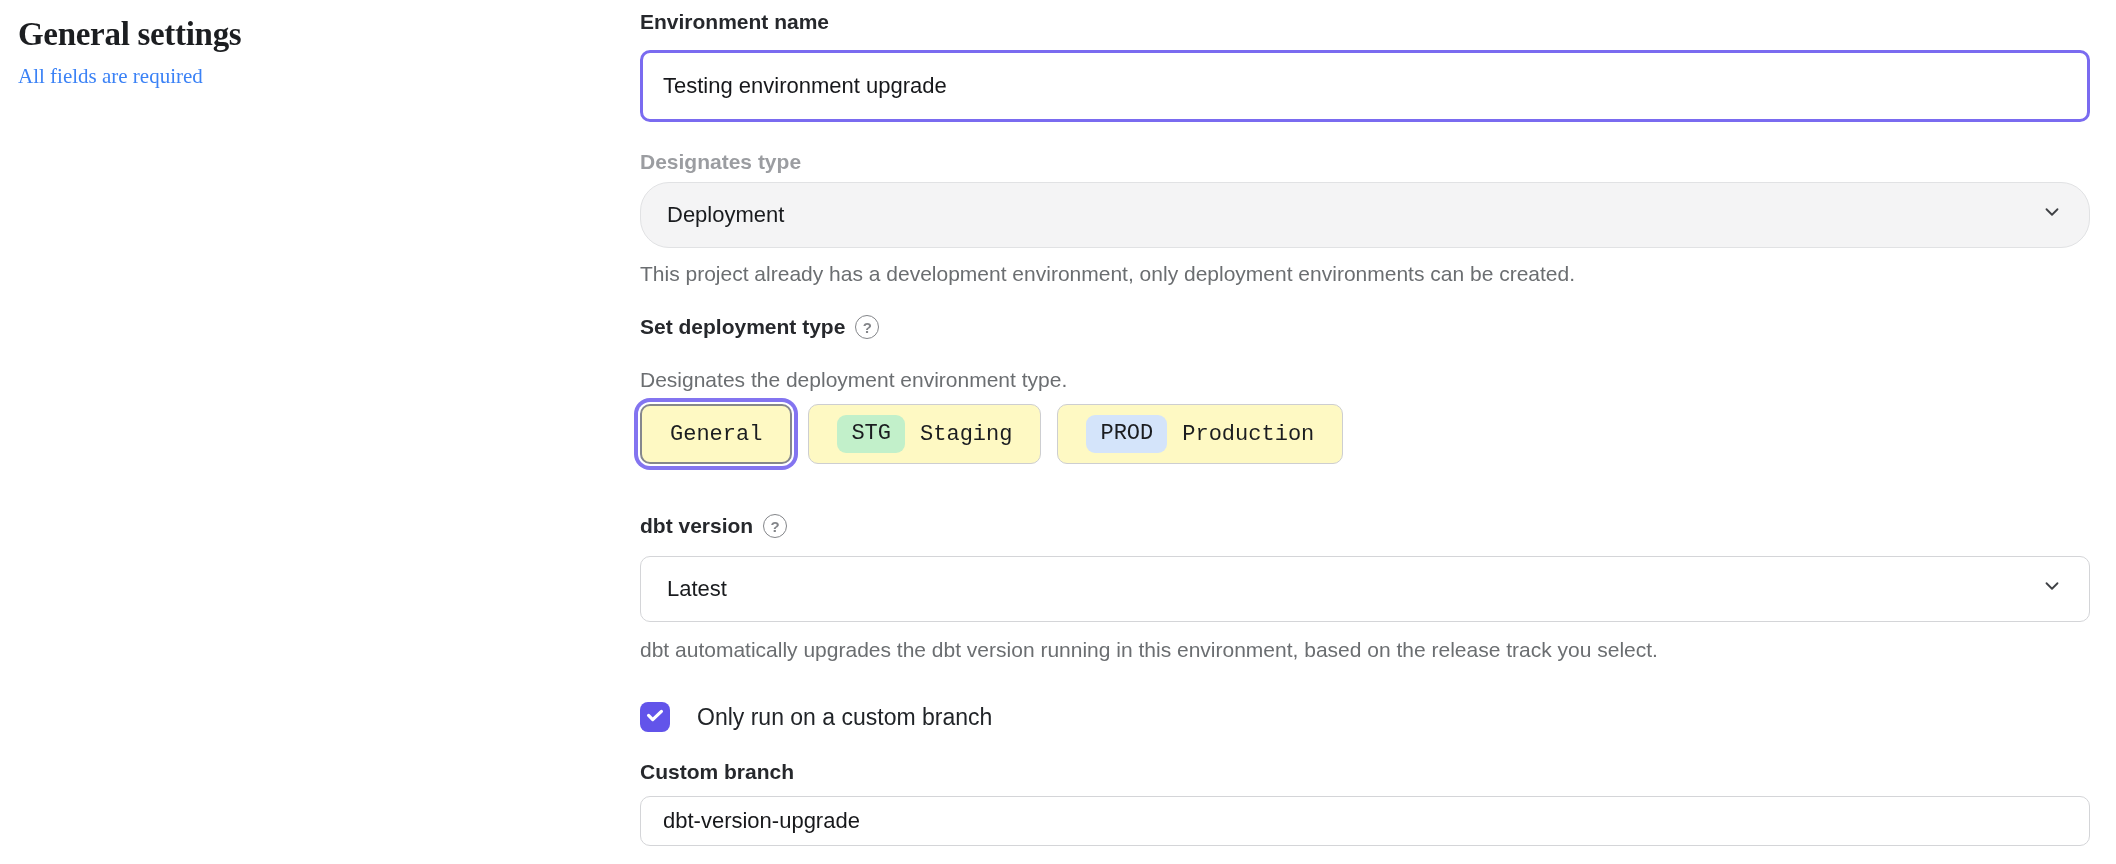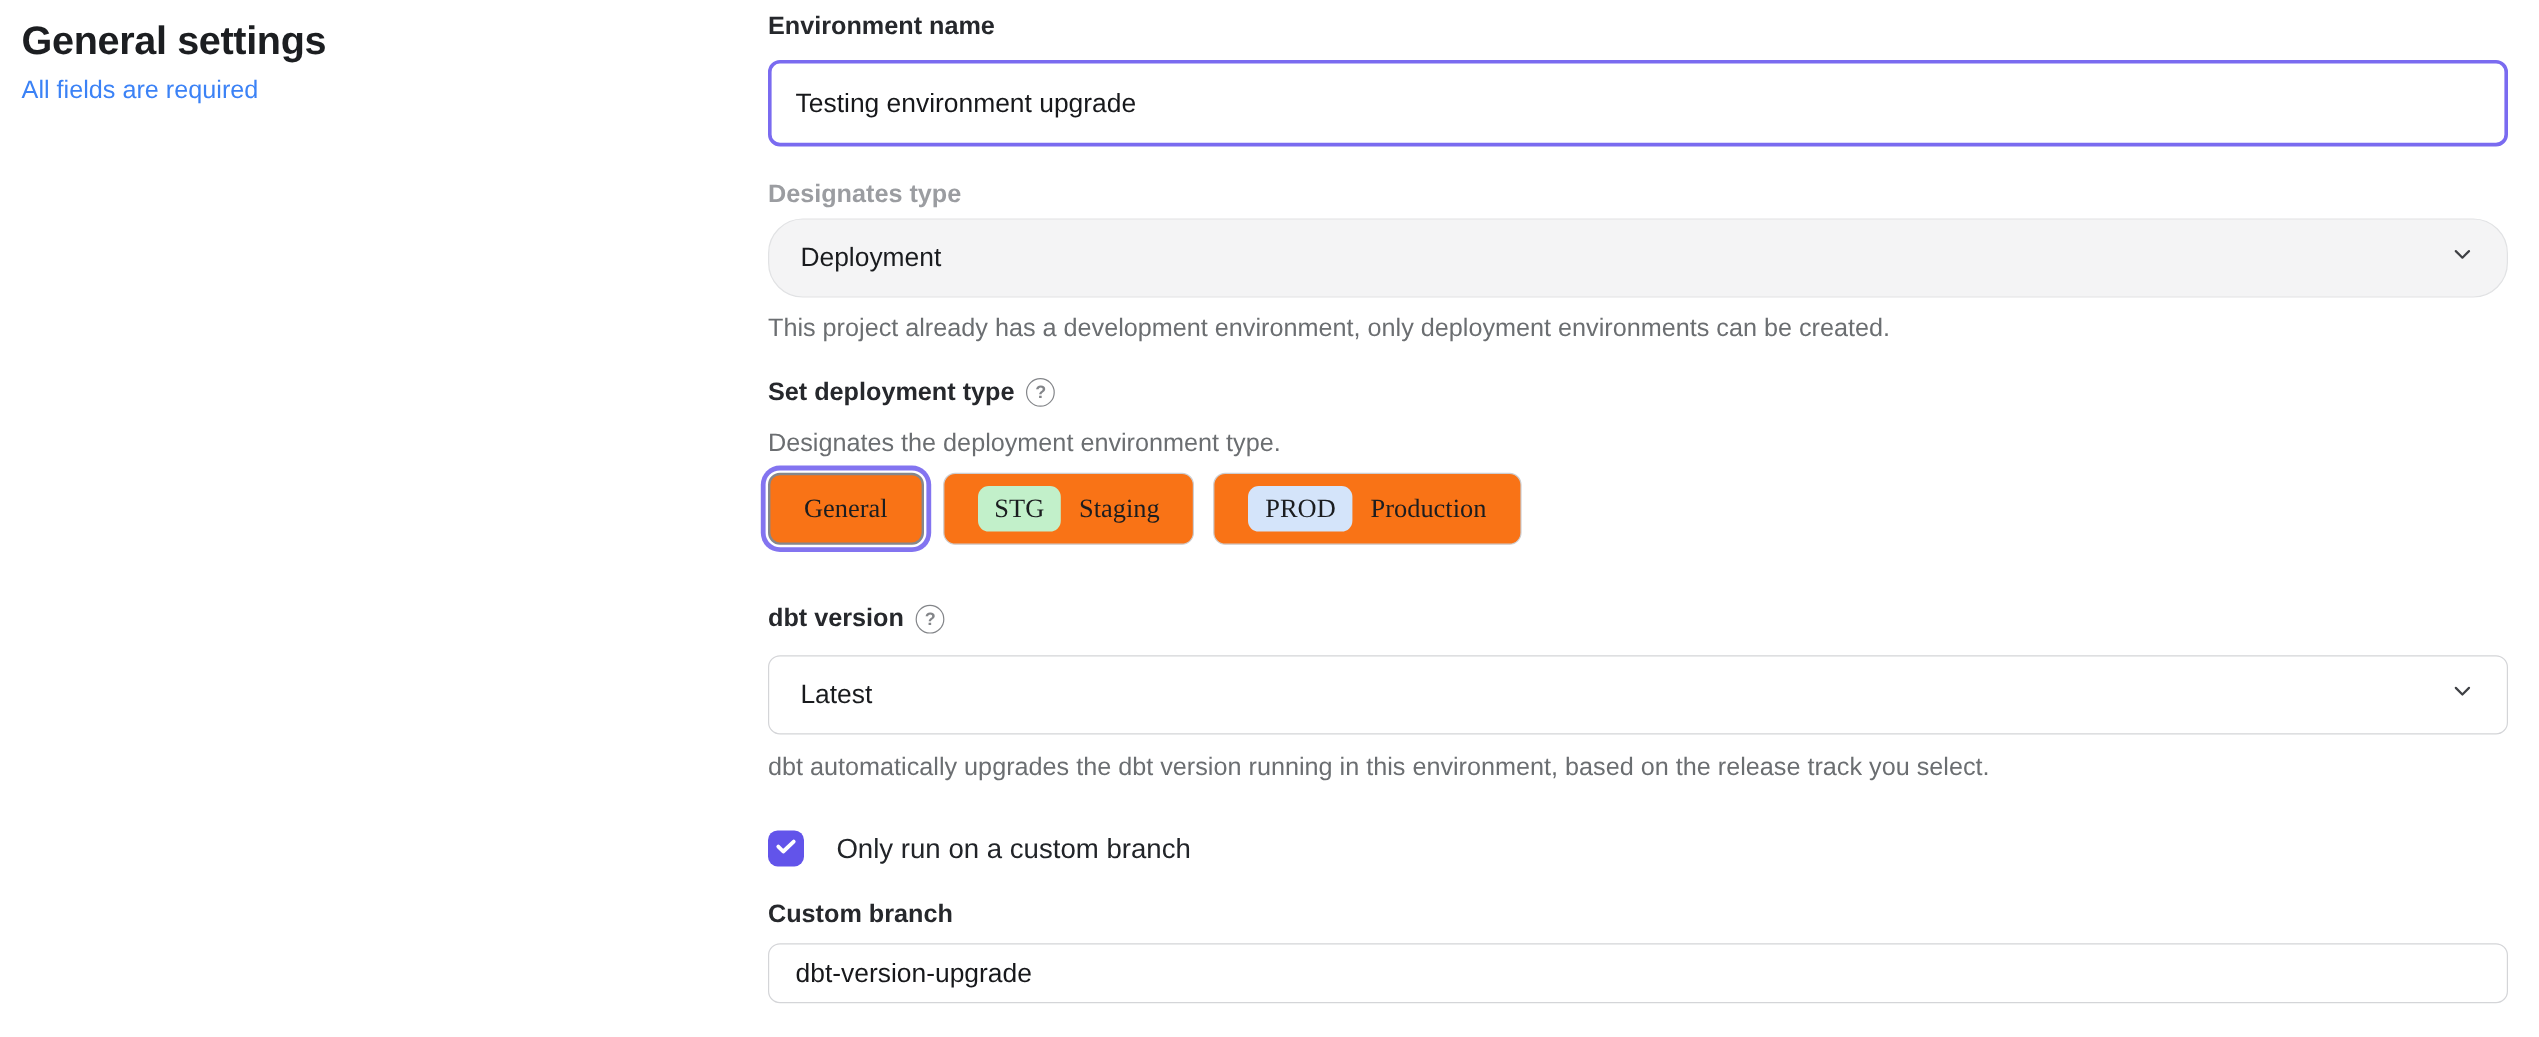--- a/index.html
+++ b/index.html
@@ -5,21 +5,21 @@
   * { box-sizing: border-box; margin: 0; padding: 0; }
   html, body {
     width: 2116px; height: 864px;
     background: #ffffff;
     font-family: "Liberation Sans", sans-serif;
     overflow: hidden;
     position: relative;
   }
 
   
-  .left-col { position: absolute; left: 18px; top: 14px; width: 560px; }
+  .left-col { position: absolute; left: 18px; top: 14px; width: 560px; font-family: Liberation Serif, serif; }
   .page-title {
     font-size: 33px; font-weight: 700; color: #1c1e21; letter-spacing: -0.3px;
     line-height: 40px;
   }
   .page-subtitle {
     margin-top: 9px; font-size: 21px; color: #3b82f6; line-height: 26px;
   }
 
   
   .form-col { position: absolute; left: 640px; top: 0; width: 1450px; padding-top: 8px; }
@@ -61,28 +61,28 @@
   .select-box.disabled {
     background: #f4f4f5; border-color: #e1e2e4; cursor: default;
   }
   .chevron-icon { flex: none; display: block; }
 
   #env-type-group { margin-top: 26px; }
   #env-type-select { margin-top: 6px; border-radius: 29px; }
   #env-type-helper { margin-top: 12px; }
 
   #deploy-type-group { margin-top: 26px; }
-  #deploy-type-helper { margin-top: 15px; }
+  #deploy-type-helper { margin-top: 25px; }
   .btn-row { display: flex; align-items: center; gap: 16px; margin-top: 11px; }
 
   .type-btn {
     display: inline-flex; align-items: center; gap: 15px;
     height: 60px; padding: 0 28px;
-    background: #f97316; border: 1.5px solid #cdced1; border-radius: 10px;
-    font-family: Liberation Serif, serif;
+    background: #fef9c3; border: 1.5px solid #cdced1; border-radius: 10px;
+    font-family: Liberation Mono, monospace;
     font-size: 22px; color: #1b1d20; cursor: pointer; white-space: nowrap;
   }
   .type-btn.selected {
     border: 2px solid #85878d;
     box-shadow: 0 0 0 2px #ffffff, 0 0 0 6px #8374f0;
   }
   .type-badge {
     display: inline-block; padding: 7px 14px; border-radius: 9px;
     font-size: 22px; color: #1b1d20; line-height: 1.1;
   }

